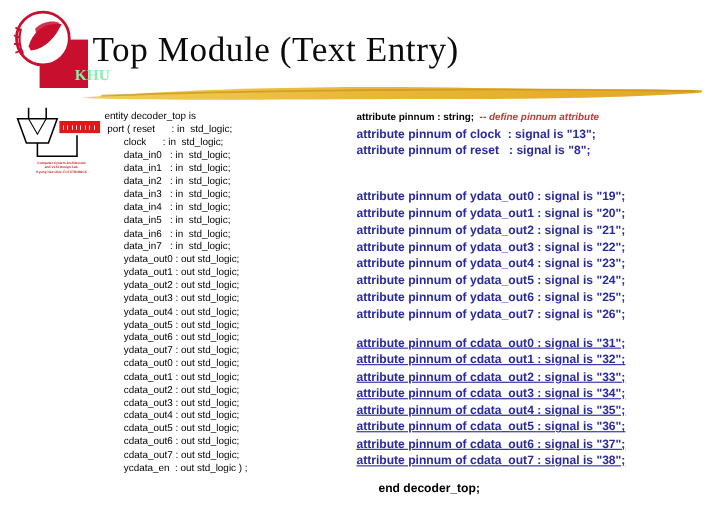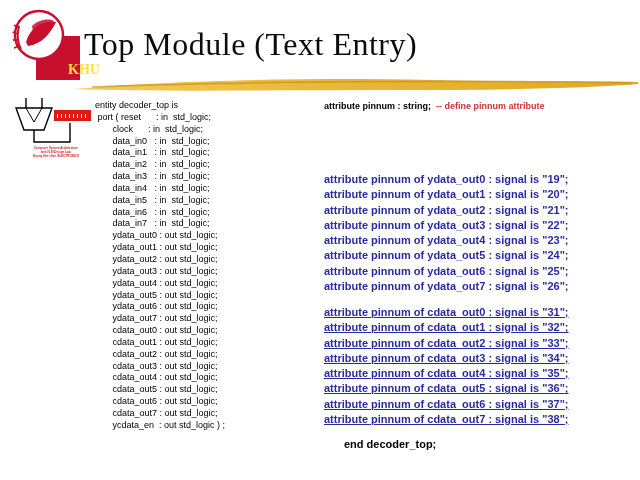--- a/index.html
+++ b/index.html
@@ -9,42 +9,42 @@
 
   
   .title{position:absolute;left:84px;top:26px;width:540px;
          font-family:"Liberation Serif",serif;font-weight:400;font-size:32px;
          color:#0b0b0b;letter-spacing:0.5px;white-space:nowrap;}
 
   
   .khu-logo{position:absolute;left:12px;top:8px;width:68px;height:70px;}
   .khu-square{position:absolute;left:24px;top:28px;width:44px;height:44px;background:#c8102e;}
   .khu-square .khu-text{position:absolute;left:0;right:0;bottom:2px;text-align:center;
-        color:#fde047;font-family:"Liberation Serif",serif;font-weight:700;font-size:14px;margin-left:32px;}
+        color:#86efac;font-family:"Liberation Serif",serif;font-weight:700;font-size:14px;margin-left:32px;}
   .khu-emblem{position:absolute;left:0;top:0;width:56px;height:56px;}
 
   
   .swoosh{position:absolute;left:72px;top:72px;width:568px;height:26px;}
 
   
   .mini-diagram{position:absolute;left:6px;top:96px;width:92px;height:62px;}
   .mini-badge{position:absolute;left:48px;top:14px;width:37px;height:11px;background:#e01818;
       background-image:repeating-linear-gradient(90deg,rgba(255,255,255,.85) 0 1px,rgba(224,24,24,0) 1px 4px);
       background-size:30px 4px;background-position:3px 4px;background-repeat:no-repeat;}
   .mini-caption{position:absolute;left:8px;top:50px;width:84px;color:#cc2222;
       font-size:3px;line-height:4px;text-align:center;font-weight:700;}
 
   
   .entity-code{position:absolute;left:95px;top:100px;width:220px;
       font-size:9px;font-weight:400;color:#000;line-height:11.85px;white-space:pre;}
 
   
   .attr-header{position:absolute;left:324px;top:101px;width:310px;
       font-size:9px;font-weight:700;color:#000;white-space:pre;}
-  .attr-header .comment{color:#cc3333;}
+  .attr-header .comment{color:#cc3333;font-style:italic;}
   .attr-block{position:absolute;left:324px;width:316px;color:#2a2aa0;
       font-size:11px;font-weight:700;white-space:pre;}
   .attr-block div{height:15.3px;line-height:15.3px;}
   .attr-clockreset{top:115px;}
   .attr-ydata{top:172px;}
   .attr-cdata{top:305px;text-decoration:underline;}
   .attr-end{position:absolute;left:344px;top:438px;font-size:11px;font-weight:700;
       color:#000;white-space:pre;text-align:center;}
 </style>
 </head>
@@ -97,20 +97,21 @@
       <div>Computer System Architecture</div>
       <div>and VLSI Design Lab.</div>
       <div>Kyung Hee Univ. ELECTRONICS</div>
     </div>
   </div>
 
   <div class="entity-code"><div>entity decoder_top is</div><div> port ( reset      : in  std_logic;</div><div>       clock      : in  std_logic;</div><div>       data_in0   : in  std_logic;</div><div>       data_in1   : in  std_logic;</div><div>       data_in2   : in  std_logic;</div><div>       data_in3   : in  std_logic;</div><div>       data_in4   : in  std_logic;</div><div>       data_in5   : in  std_logic;</div><div>       data_in6   : in  std_logic;</div><div>       data_in7   : in  std_logic;</div><div>       ydata_out0 : out std_logic;</div><div>       ydata_out1 : out std_logic;</div><div>       ydata_out2 : out std_logic;</div><div>       ydata_out3 : out std_logic;</div><div>       ydata_out4 : out std_logic;</div><div>       ydata_out5 : out std_logic;</div><div>       ydata_out6 : out std_logic;</div><div>       ydata_out7 : out std_logic;</div><div>       cdata_out0 : out std_logic;</div><div>       cdata_out1 : out std_logic;</div><div>       cdata_out2 : out std_logic;</div><div>       cdata_out3 : out std_logic;</div><div>       cdata_out4 : out std_logic;</div><div>       cdata_out5 : out std_logic;</div><div>       cdata_out6 : out std_logic;</div><div>       cdata_out7 : out std_logic;</div><div>       ycdata_en  : out std_logic ) ;</div></div>
 
   <div class="attr-header"><span>attribute pinnum : string;</span><span class="comment">  -- define pinnum attribute</span></div>
 
+  <div class="attr-block attr-clockreset"><div>attribute pinnum of clock  : signal is "13";</div><div>attribute pinnum of reset   : signal is "8";</div></div>
 
   <div class="attr-block attr-ydata"><div>attribute pinnum of ydata_out0 : signal is "19";</div><div>attribute pinnum of ydata_out1 : signal is "20";</div><div>attribute pinnum of ydata_out2 : signal is "21";</div><div>attribute pinnum of ydata_out3 : signal is "22";</div><div>attribute pinnum of ydata_out4 : signal is "23";</div><div>attribute pinnum of ydata_out5 : signal is "24";</div><div>attribute pinnum of ydata_out6 : signal is "25";</div><div>attribute pinnum of ydata_out7 : signal is "26";</div></div>
 
   <div class="attr-block attr-cdata"><div>attribute pinnum of cdata_out0 : signal is "31";</div><div>attribute pinnum of cdata_out1 : signal is "32";</div><div>attribute pinnum of cdata_out2 : signal is "33";</div><div>attribute pinnum of cdata_out3 : signal is "34";</div><div>attribute pinnum of cdata_out4 : signal is "35";</div><div>attribute pinnum of cdata_out5 : signal is "36";</div><div>attribute pinnum of cdata_out6 : signal is "37";</div><div>attribute pinnum of cdata_out7 : signal is "38";</div></div>
 
   <div class="attr-end">end decoder_top;</div>
 
 </div>
 
 </body></html>

